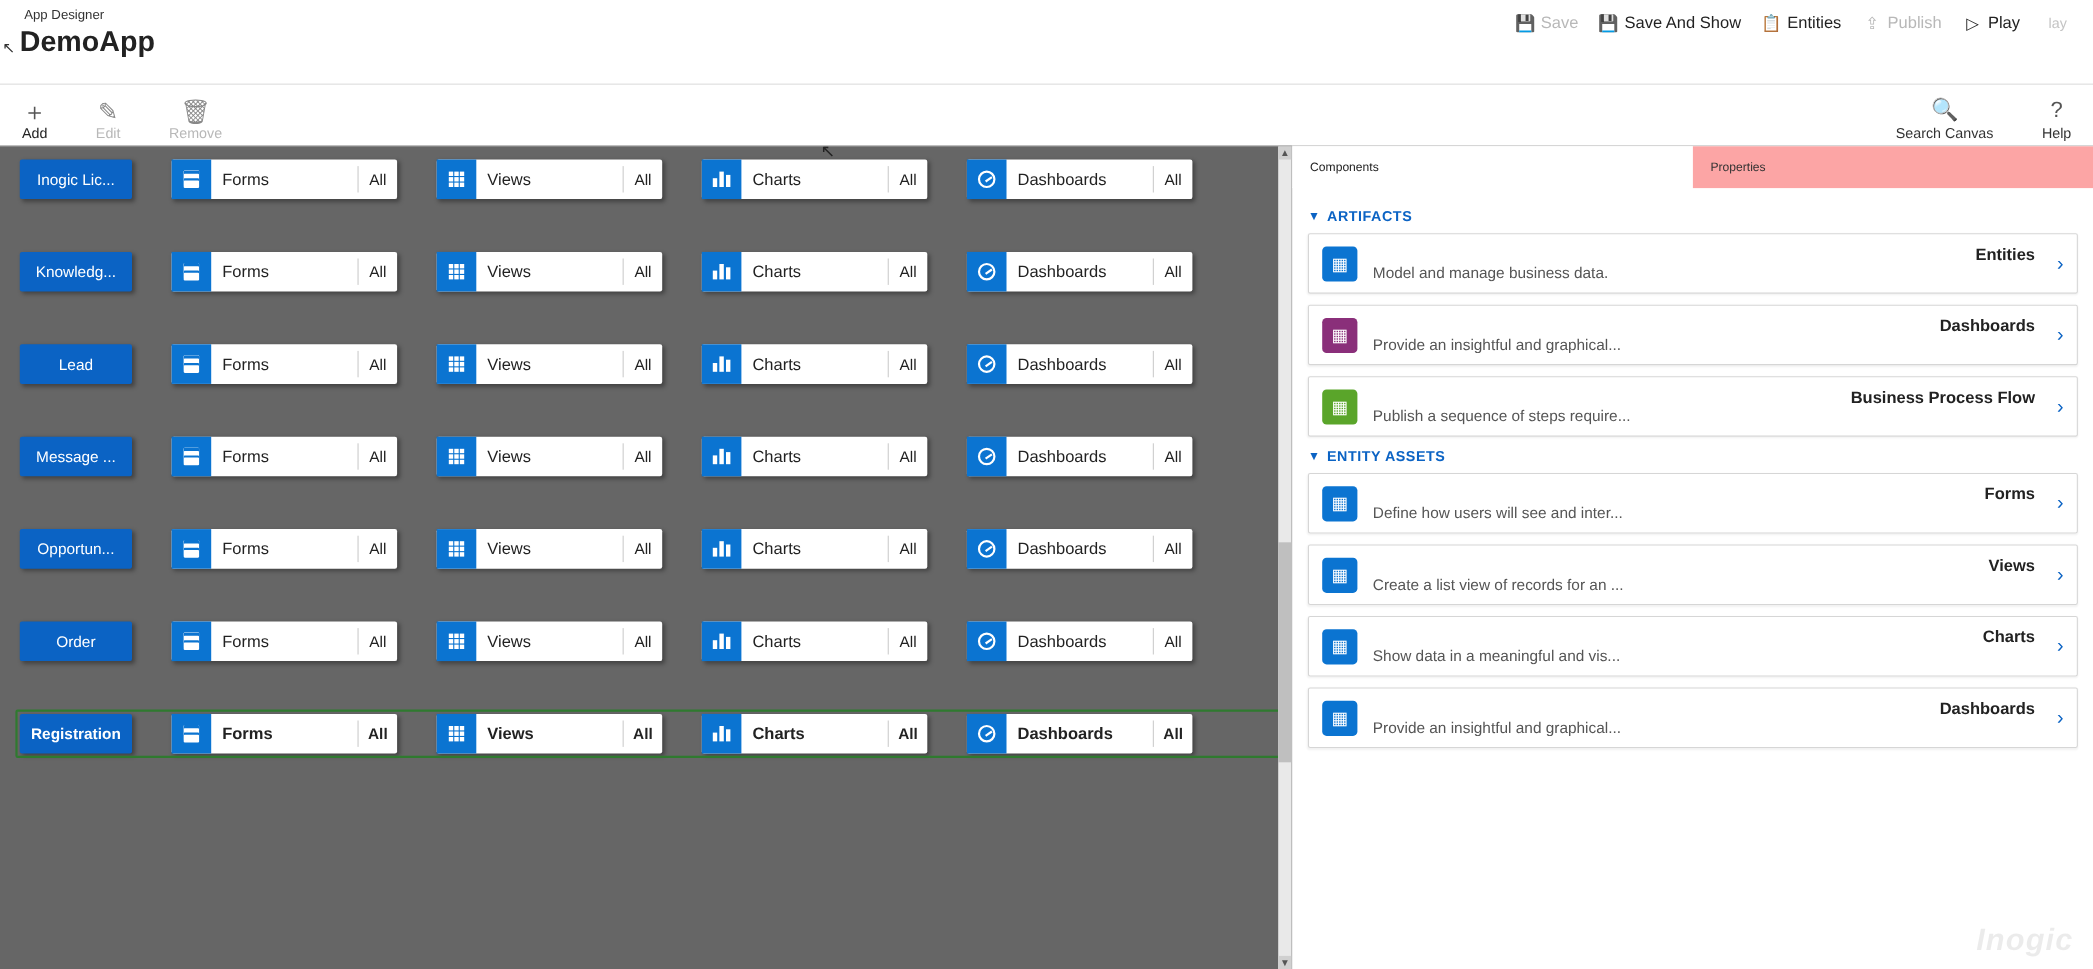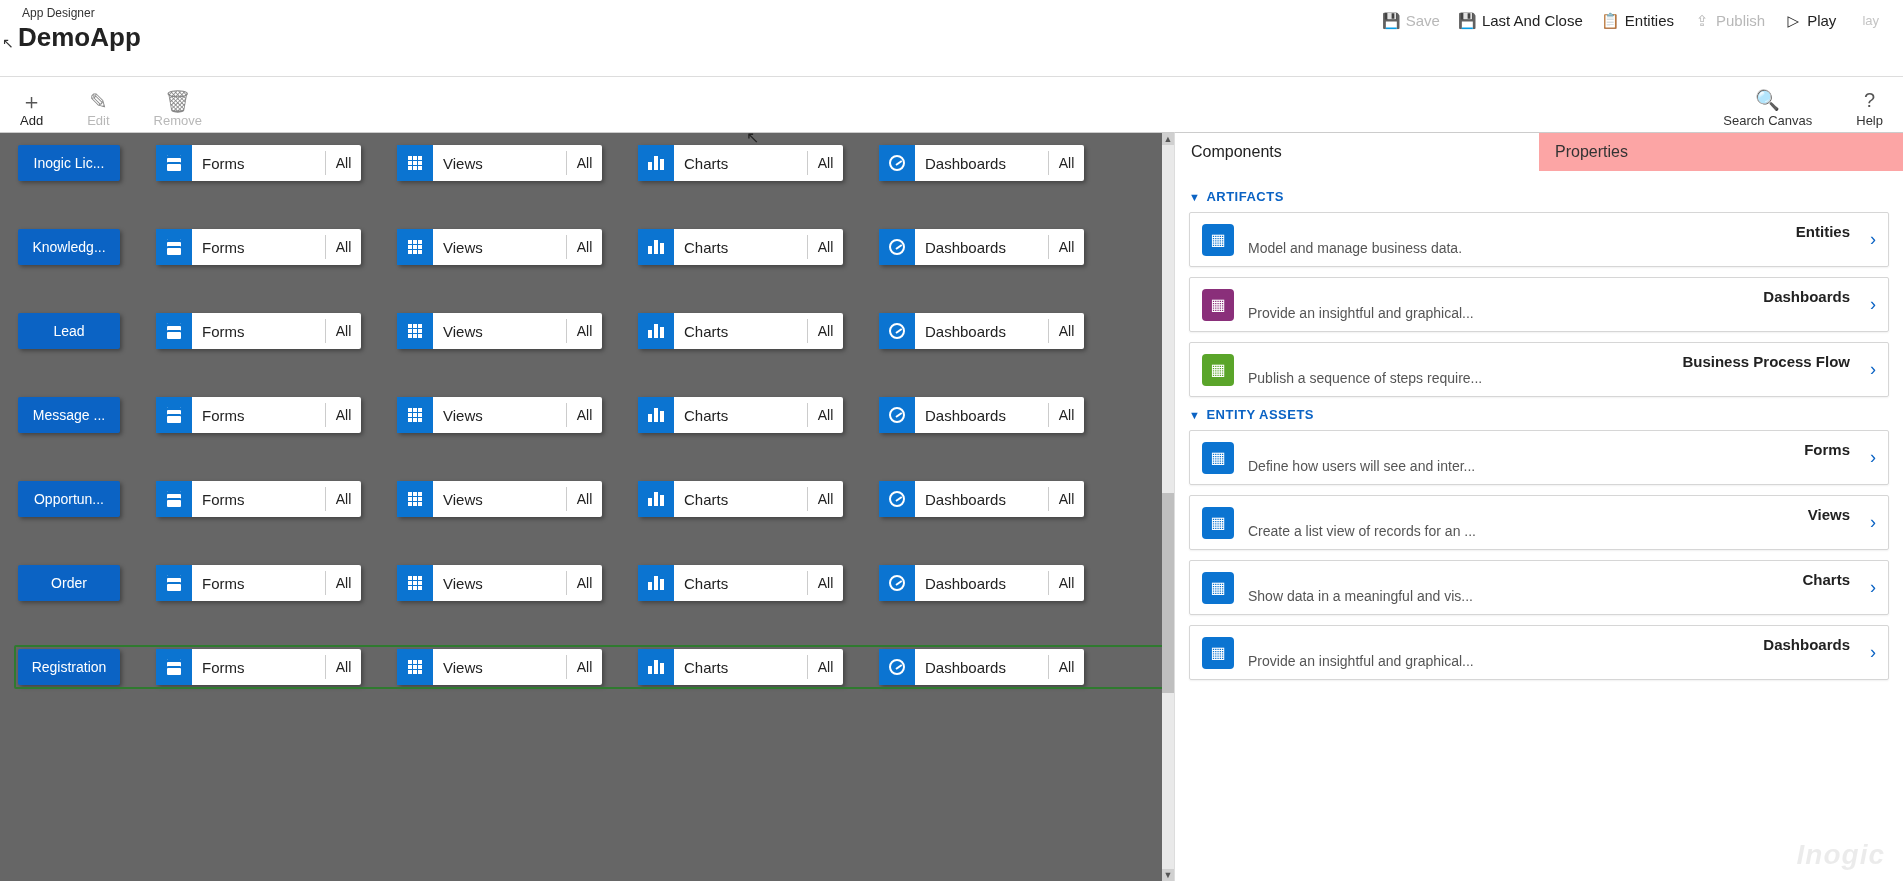--- a/index.html
+++ b/index.html
@@ -27,21 +27,21 @@
   .toolbar .spacer { flex:1; }
   .toolbar .right-tbtn { display:flex; flex-direction:column; align-items:center; gap:4px; font-size:13px; cursor:pointer; color:#333;}
   .toolbar .right-tbtn .tic { font-size:20px; line-height:18px; color:#555;}
 
   
   .main { display:flex; height: calc(881px - 77px - 55px); }
   .canvas-wrap { width: 1174px; position:relative; background:#666; overflow:hidden; border-top:1px solid #ccc;}
   .canvas { padding: 12px 10px 12px 18px; display:flex; flex-direction:column; gap: 48px; }
 
   .entity-row { display:flex; align-items:center; gap: 36px; }
-  .entity-row.selected { outline: 2px solid #2f7a2f; outline-offset: -2px; padding:4px; margin:-4px; border-radius:2px;}
+  .entity-row.selected { outline: 2px solid #2f7a2f; outline-offset: -2px; padding:4px; margin:-4px; border-radius:2px;font-weight:bold;}
 
   .entity-pill { width: 102px; height: 36px; background:#0b63c4; color:#fff; font-size:14px; display:flex; align-items:center; justify-content:center; border-radius:2px; box-shadow: 2px 2px 4px rgba(0,0,0,0.35); }
 
   .asset { width: 205px; height: 36px; background:#fff; display:flex; align-items:center; box-shadow: 2px 2px 4px rgba(0,0,0,0.35); border-radius:2px;}
   .asset .asset-icon { width:36px; height:36px; background:#0b74d1; color:#fff; display:flex; align-items:center; justify-content:center; font-size:16px; border-right: none;}
   .asset .asset-label { flex:1; padding-left:10px; font-size:15px; color:#222;}
   .asset .asset-all   { width:36px; text-align:center; font-size:14px; color:#222; border-left:1px solid #ccc; height:24px; display:flex; align-items:center; justify-content:center;}
 
   
   .ic-forms::before { content:""; display:block; width:14px; height:16px; background:#fff; border-radius:1px; box-shadow: inset 0 3px 0 #0b74d1, inset 0 7px 0 #fff, inset 0 9px 0 #0b74d1, inset 0 13px 0 #fff;}
@@ -54,21 +54,21 @@
   .ic-dash::after{content:""; position:absolute; width:7px; height:2px; background:#fff; top:7px; left:5px; transform-origin:left center; transform:rotate(-35deg);}
 
   
   .scroll-track { position:absolute; right:0; top:0; bottom:0; width:12px; background:#e9e9e9;}
   .scroll-thumb { position:absolute; right:0; width:12px; background:#bfbfbf;}
   .scroll-arrow { position:absolute; right:0; width:12px; height:12px; background:#d0d0d0; font-size:9px; text-align:center; line-height:12px; color:#555;}
 
   
   .right-panel { flex:1; border-left:1px solid #ddd; border-top:1px solid #ccc; background:#fff;}
   .tabs { display:flex; height:38px; }
-  .tabs .tab { flex:1; display:flex; align-items:center; padding-left:16px; font-size:16px; cursor:pointer;}
+  .tabs .tab { flex:1; display:flex; align-items:center; padding-left:16px; font-size:11px; cursor:pointer;}
   .tabs .tab.active { background:#fff; border-bottom:1px solid #fff;}
   .tabs .tab.inactive { background:#fca5a5; color:#333;}
   .panel-body { padding: 10px 14px; }
   .section-hdr { color:#0b63c4; font-size:13px; font-weight:600; letter-spacing:0.5px; display:flex; align-items:center; gap:6px; margin: 8px 0 8px 0;}
   .section-hdr .caret { color:#0b63c4; font-size:11px;}
   .card { border:1px solid #d6d6d6; border-radius:2px; padding:10px 12px; display:flex; align-items:center; gap:14px; margin-bottom:10px; box-shadow: 0 1px 2px rgba(0,0,0,0.06); cursor:pointer;}
   .card .cicon { width:32px; height:32px; border-radius:4px; display:flex; align-items:center; justify-content:center; color:#fff; font-size:16px;}
   .card .ctext { flex:1; min-width:0;}
   .card .ctitle { font-size:15px; font-weight:600; color:#222;text-align:right;}
   .card .cdesc  { font-size:14px; color:#555; white-space:nowrap; overflow:hidden; text-overflow:ellipsis;}
@@ -89,21 +89,21 @@
   <div class="app-designer-label">App Designer</div>
   <div class="app-name">DemoApp</div>
   <div class="header-right">
     <div class="header-actions">
       <div class="hbtn disabled">
         <span class="ic">💾</span>
         <span>Save</span>
       </div>
       <div class="hbtn">
         <span class="ic">💾</span>
-        <span>Last And Close</span>
+        <span>Save And Show</span>
       </div>
       <div class="hbtn">
         <span class="ic">📋</span>
         <span>Entities</span>
       </div>
       <div class="hbtn disabled">
         <span class="ic">⇪</span>
         <span>Publish</span>
       </div>
       <div class="hbtn">

